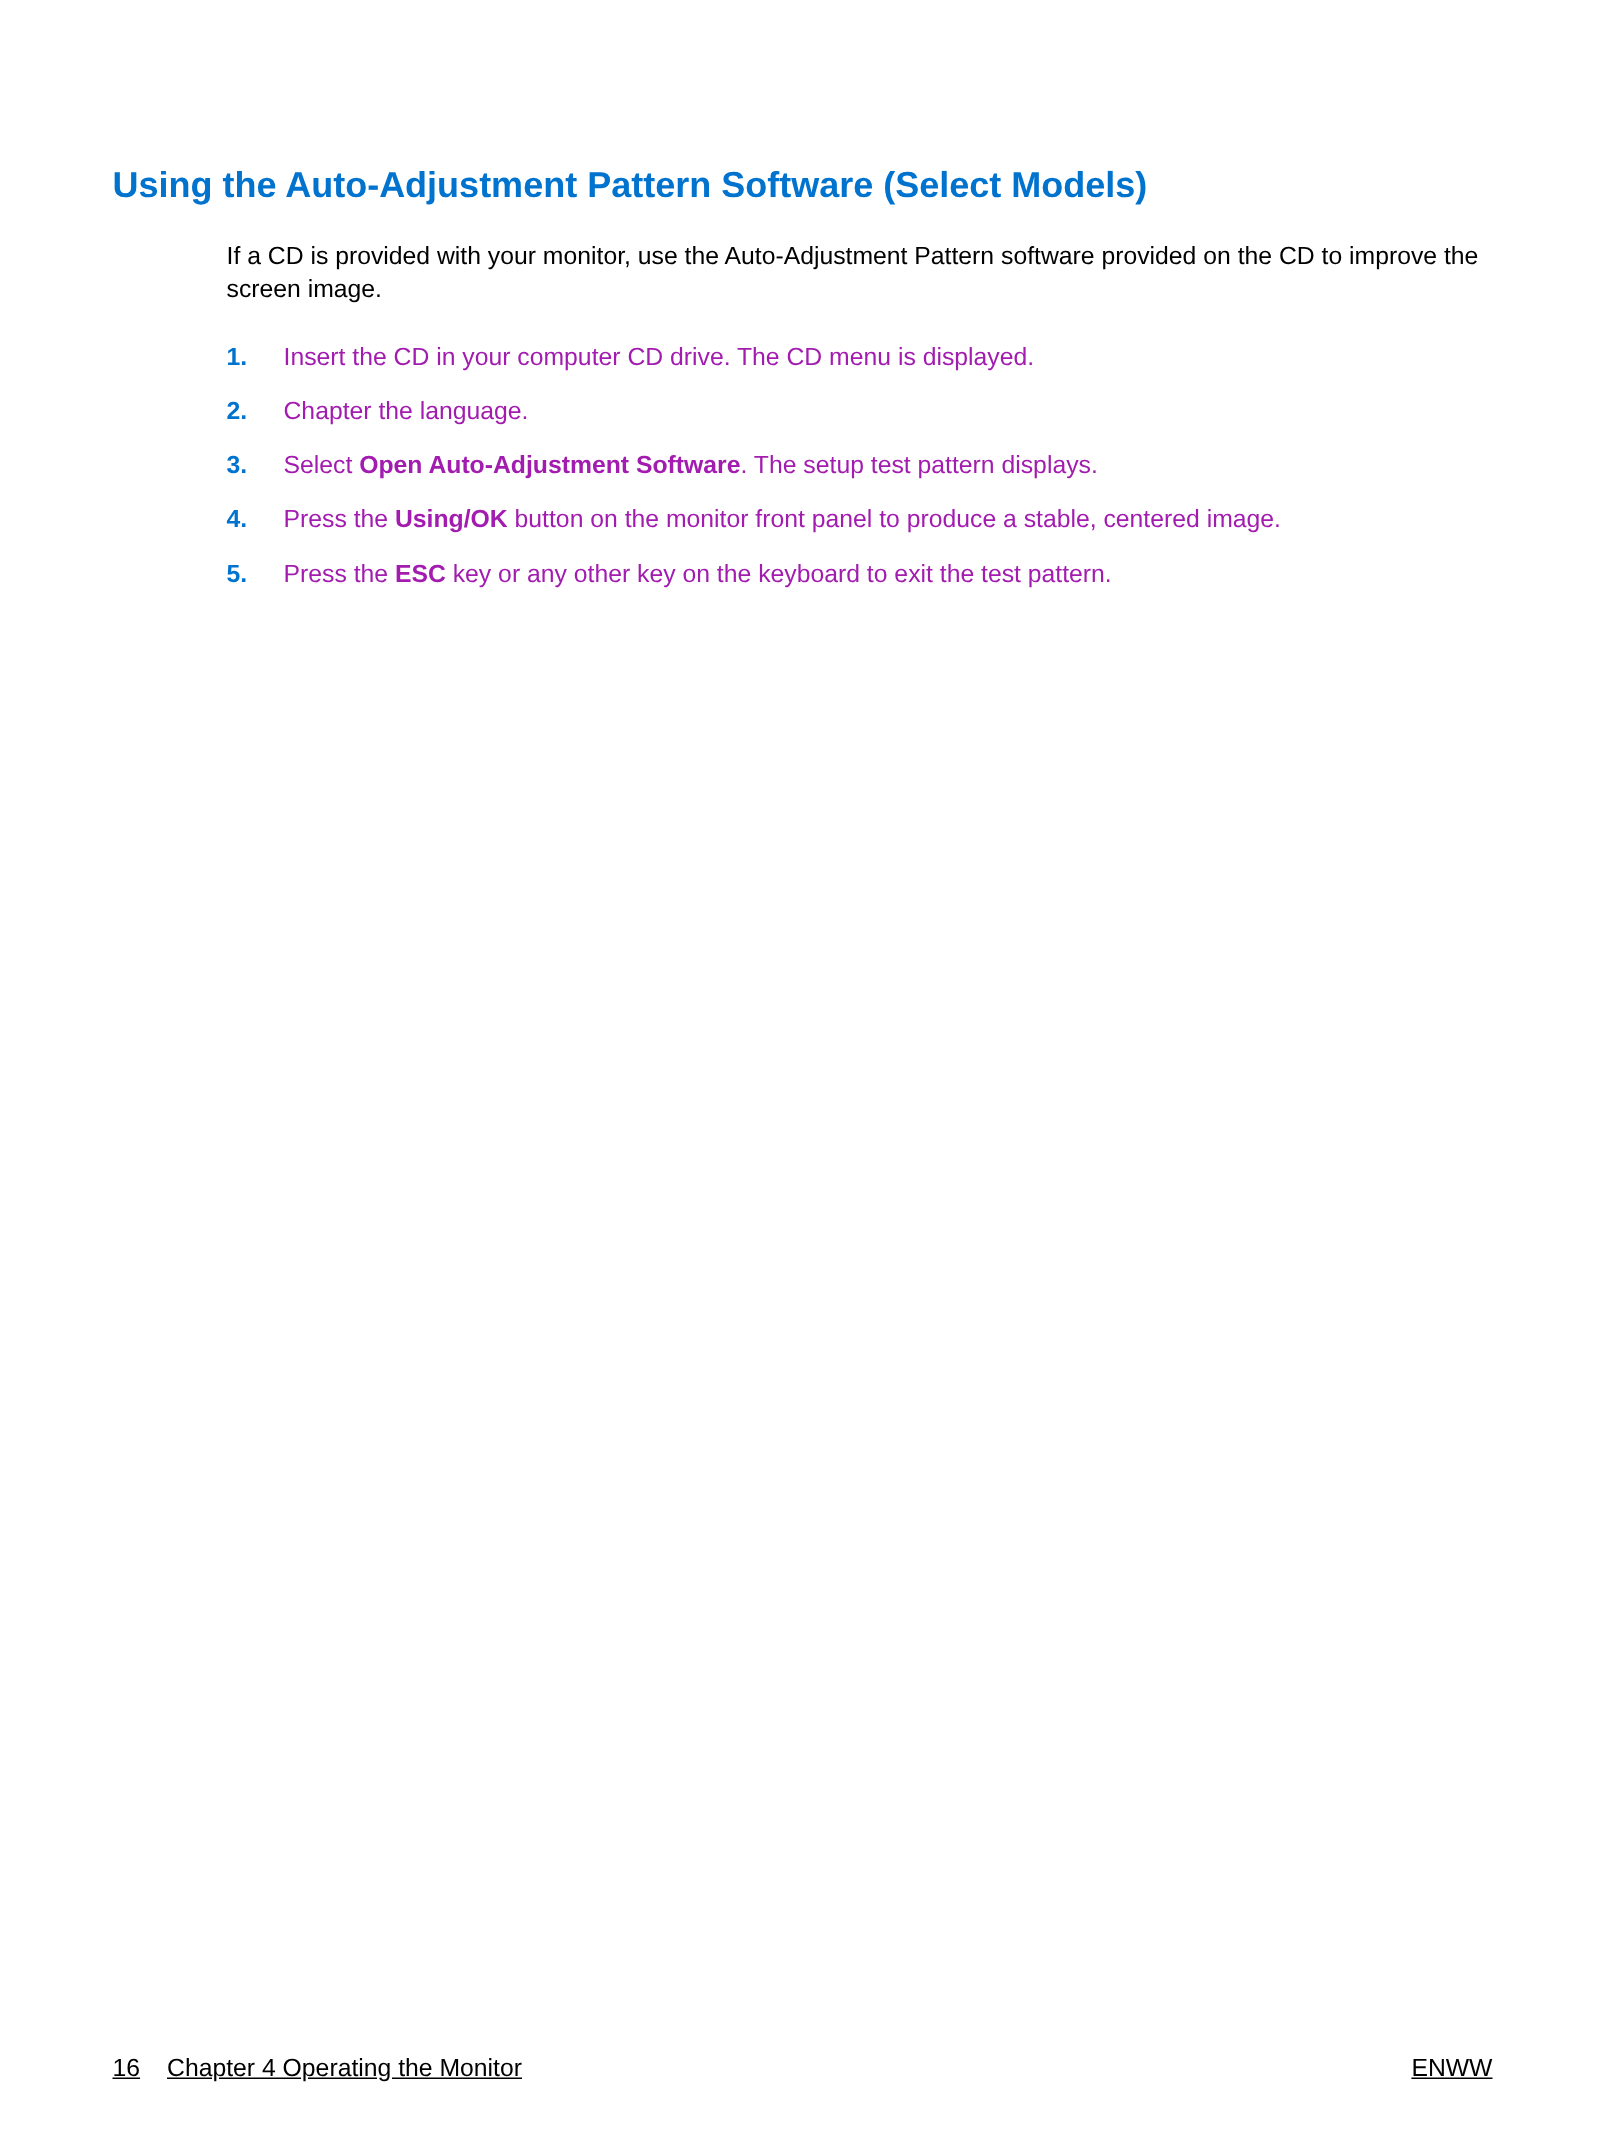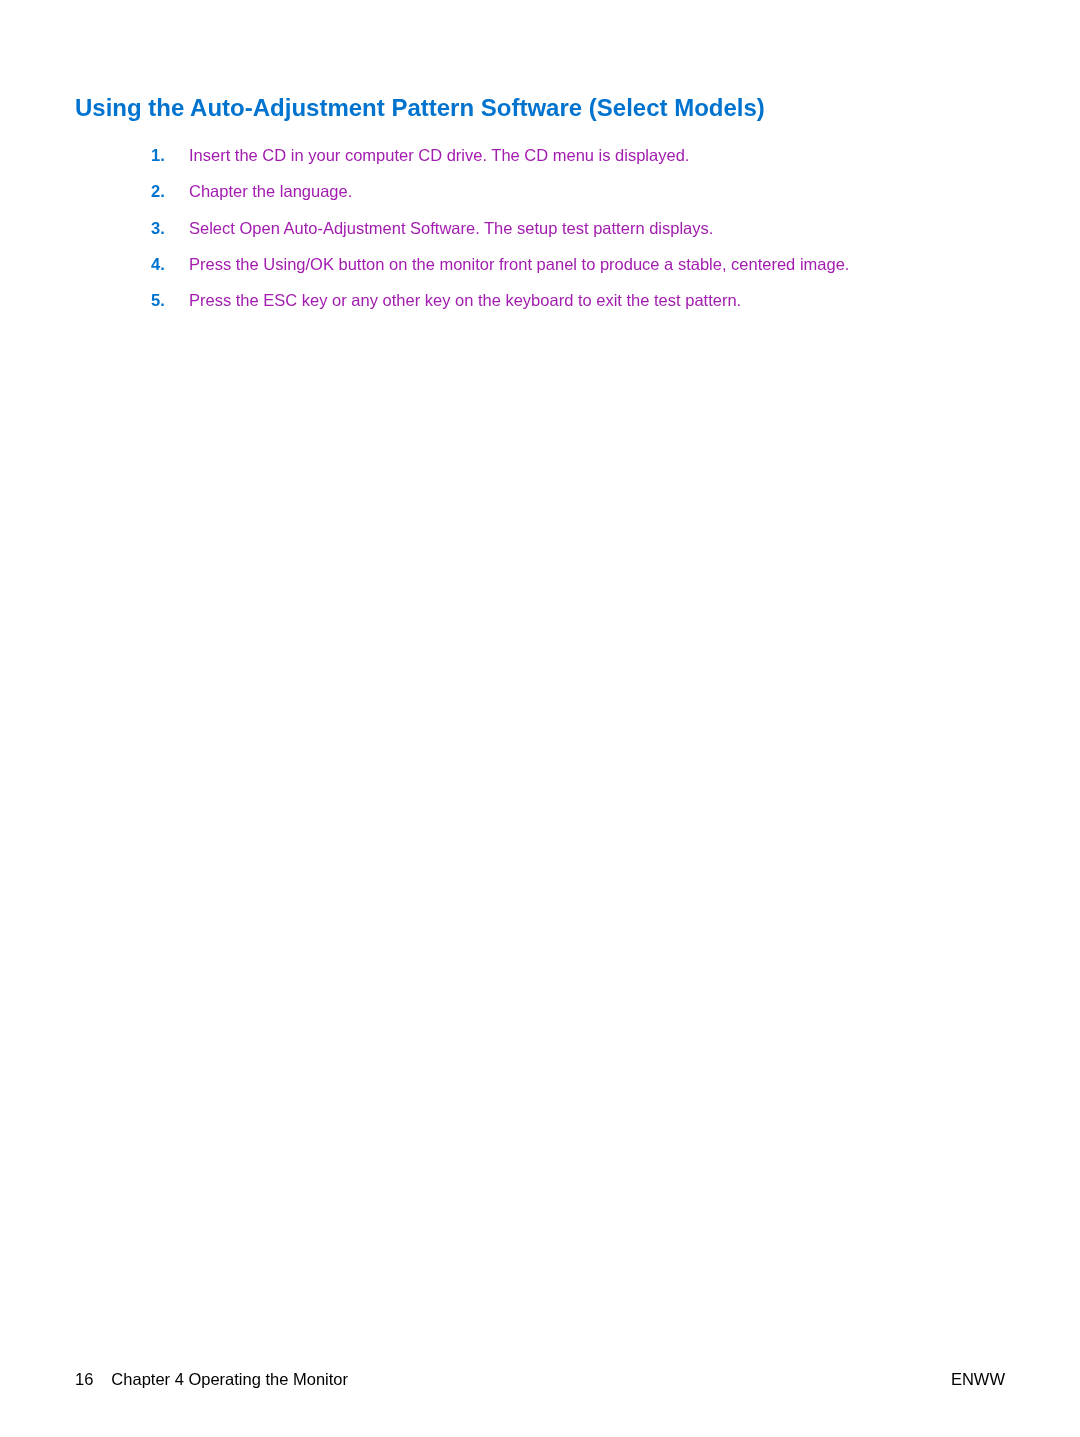--- a/index.html
+++ b/index.html
@@ -9,20 +9,21 @@
     }
     body {
       width: 1080px;
       height: 1437px;
       background: #ffffff;
       font-family: Arial, Helvetica, sans-serif;
       position: relative;
     }
     .page-content {
       padding: 94px 75px 0 75px;
+      margin-top: 16px;
     }
     .section-heading {
       color: #0073cf;
       font-size: 24px;
       font-weight: bold;
       margin-bottom: 22px;
     }
     .intro-text {
       margin-left: 76px;
       font-size: 16.5px;
@@ -45,42 +46,44 @@
       color: #0073cf;
       font-weight: bold;
       margin-right: 20px;
       min-width: 18px;
     }
     .step-text {
       color: #a21caf;
       flex: 1;
     }
     .step-text .bold {
-      font-weight: normal;
+      font-weight: bold;
     }
     .footer {
       position: absolute;
       bottom: 48px;
       left: 75px;
-      right: 75px;
+      right: 85px;
       display: flex;
       justify-content: space-between;
       font-size: 16.5px;
       color: #000;
+      text-decoration: underline;
     }
     .footer-left {
       display: flex;
       gap: 18px;
     }
   </style>
 </head>
 <body>
 
 <div class="page-content">
   <h2 class="section-heading">Using the Auto-Adjustment Pattern Software (Select Models)</h2>
+  <p class="intro-text">If a CD is provided with your monitor, use the Auto-Adjustment Pattern software provided on the CD to improve the screen image.</p>
   <ol class="steps-list">
       <li class="step-item">
         <span class="step-number">1.</span>
         <span class="step-text">Insert the CD in your computer CD drive. The CD menu is displayed.</span>
       </li>
       <li class="step-item">
         <span class="step-number">2.</span>
         <span class="step-text">Chapter the language.</span>
       </li>
       <li class="step-item">

